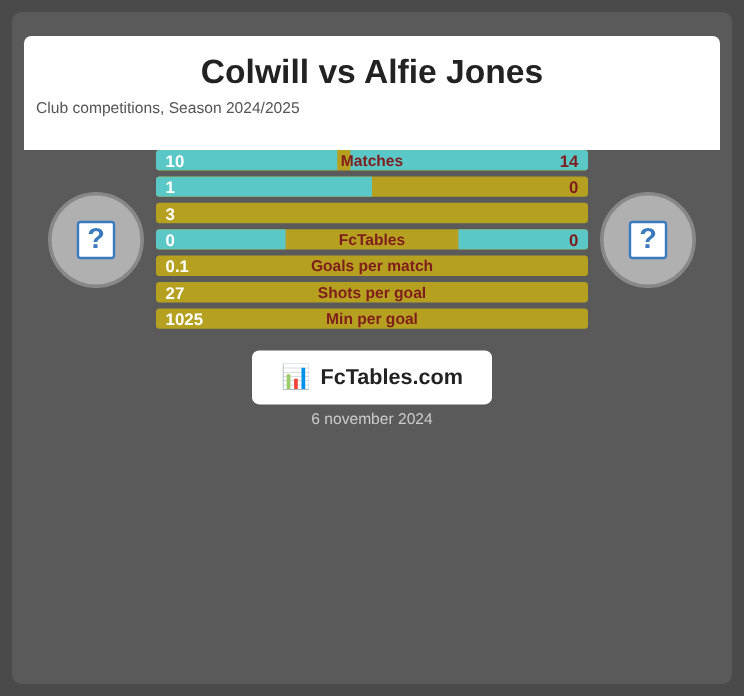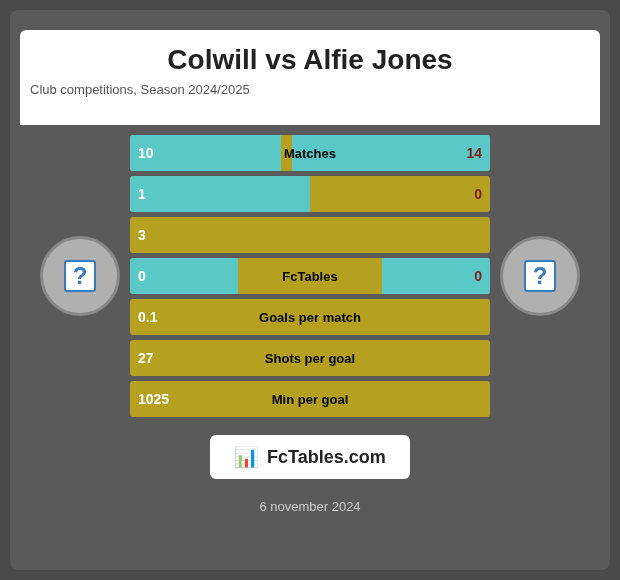--- a/index.html
+++ b/index.html
@@ -88,40 +88,40 @@
       flex-direction: column;
       gap: 5px;
       max-width: 360px;
     }
 
     .stat-row {
       display: flex;
       align-items: center;
       background: #b5a020;
       border-radius: 3px;
-      height: 36px;
+      height: 17px;
       position: relative;
       overflow: hidden;
     }
 
     .stat-left-val {
       position: absolute;
       left: 8px;
       font-size: 14px;
       font-weight: bold;
       color: #fff;
       z-index: 2;
     }
 
     .stat-label {
       flex: 1;
       text-align: center;
       font-size: 13px;
       font-weight: bold;
-      color: #000000;
+      color: #7f1d1d;
       z-index: 2;
       position: relative;
     }
 
     .stat-right-val {
       position: absolute;
       right: 8px;
       font-size: 14px;
       font-weight: bold;
       color: #7f1d1d;
@@ -200,33 +200,32 @@
       color: #2a2a2a;
     }
 
     .logo-text {
       font-size: 18px;
       font-weight: bold;
       color: #222;
     }
 
     .date-text {
-      margin-top: 20px;
+      margin-top: 4px;
       font-size: 13px;
       color: #ccc;
       text-align: center;
     }
 
     
     .header-bg {
       background: white;
       width: 100%;
       border-radius: 6px 6px 0 0;
       padding: 14px 10px 10px;
-      margin-bottom: 10px;
     }
   </style>
 </head>
 <body>
 
 <div class="card">
 
   <div class="header-bg">
     <div class="title">Colwill vs Alfie Jones</div>
     <div class="subtitle">Club competitions, Season 2024/2025</div>

